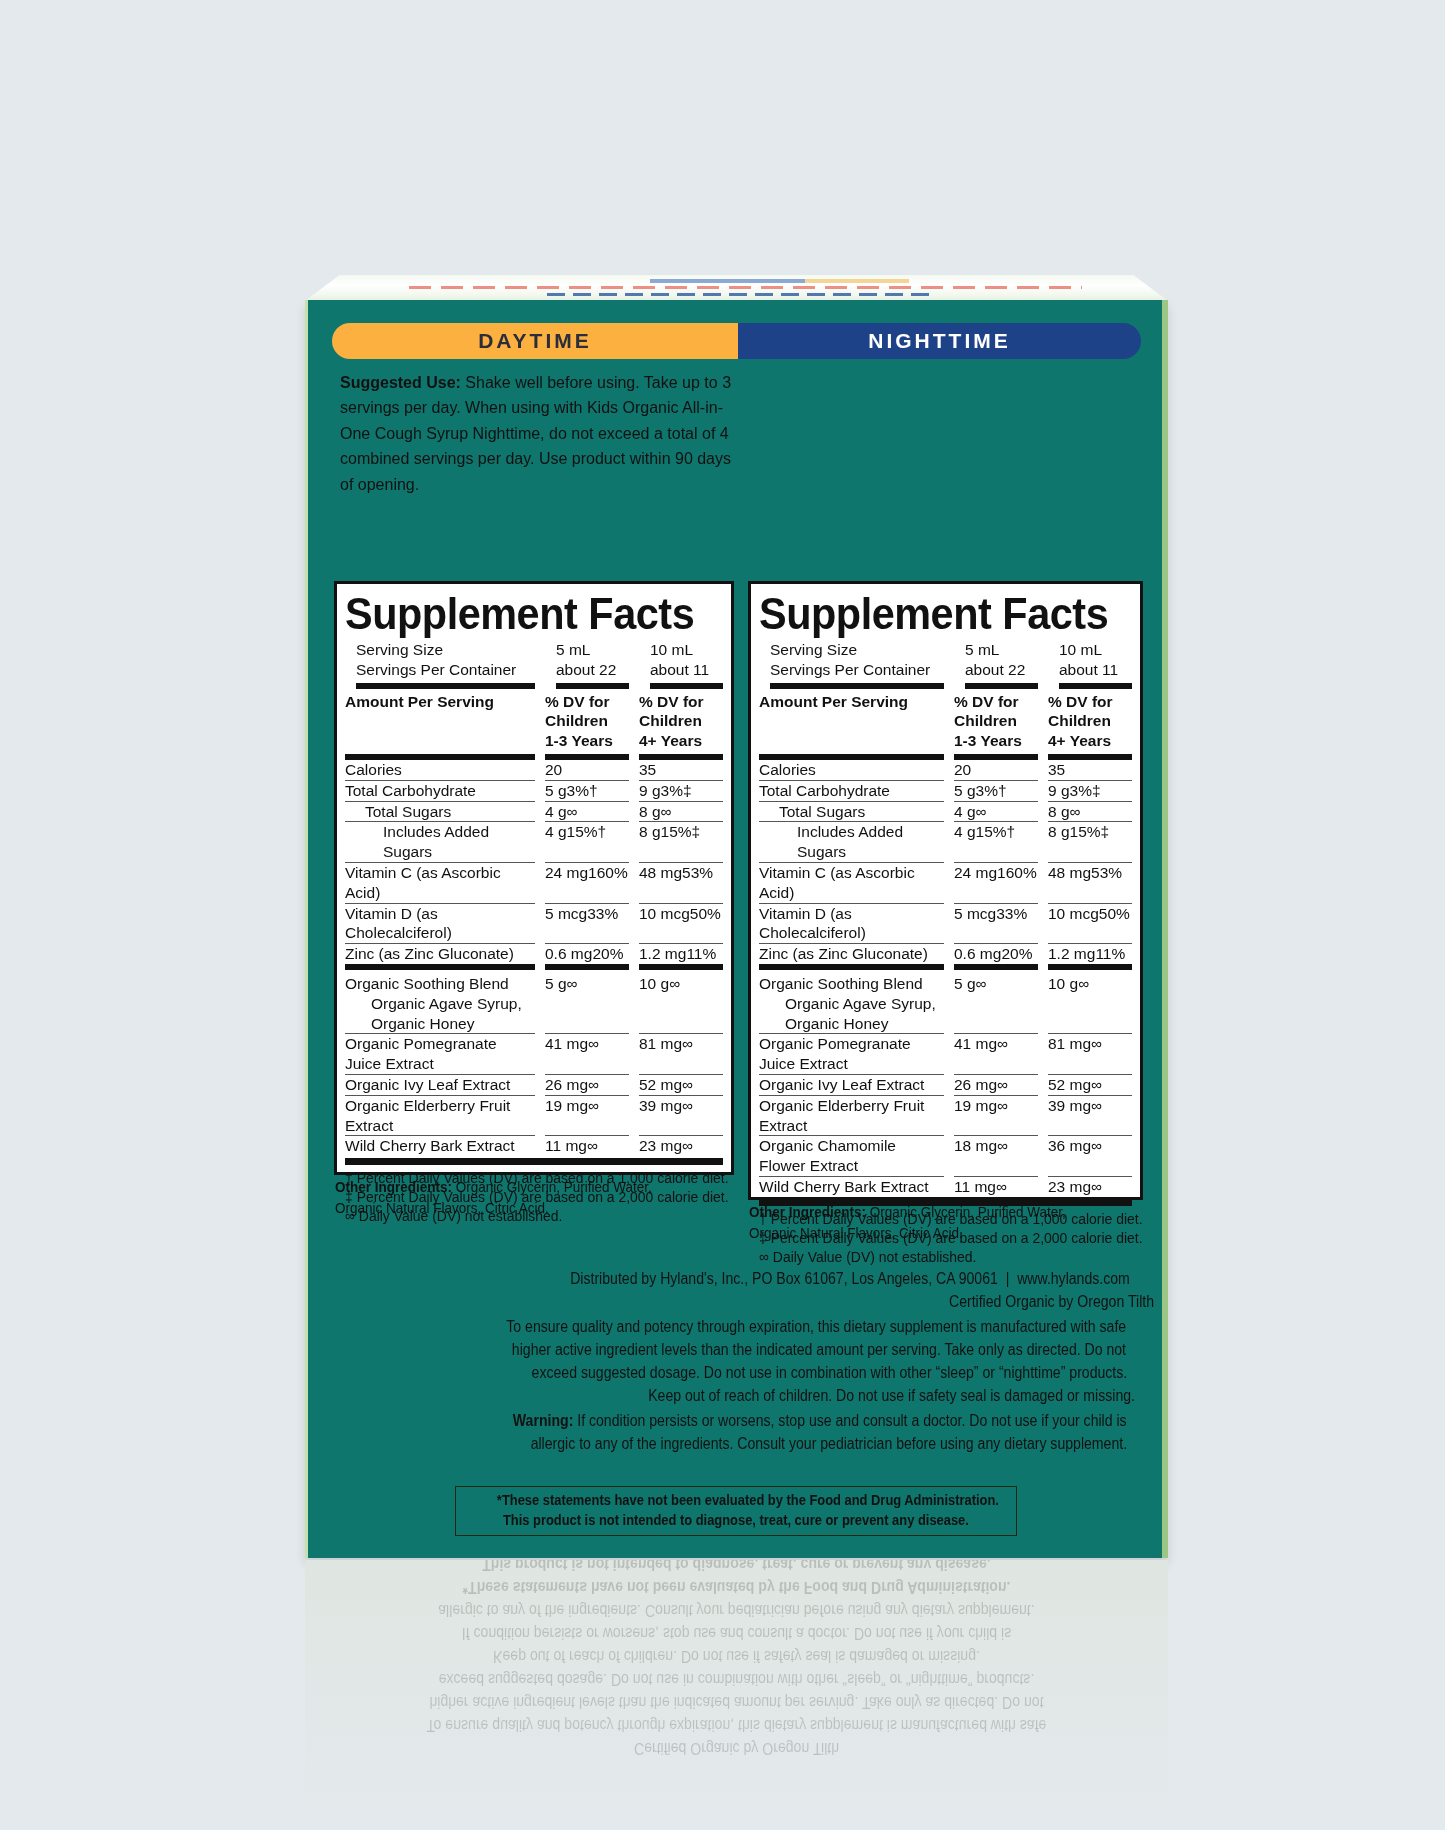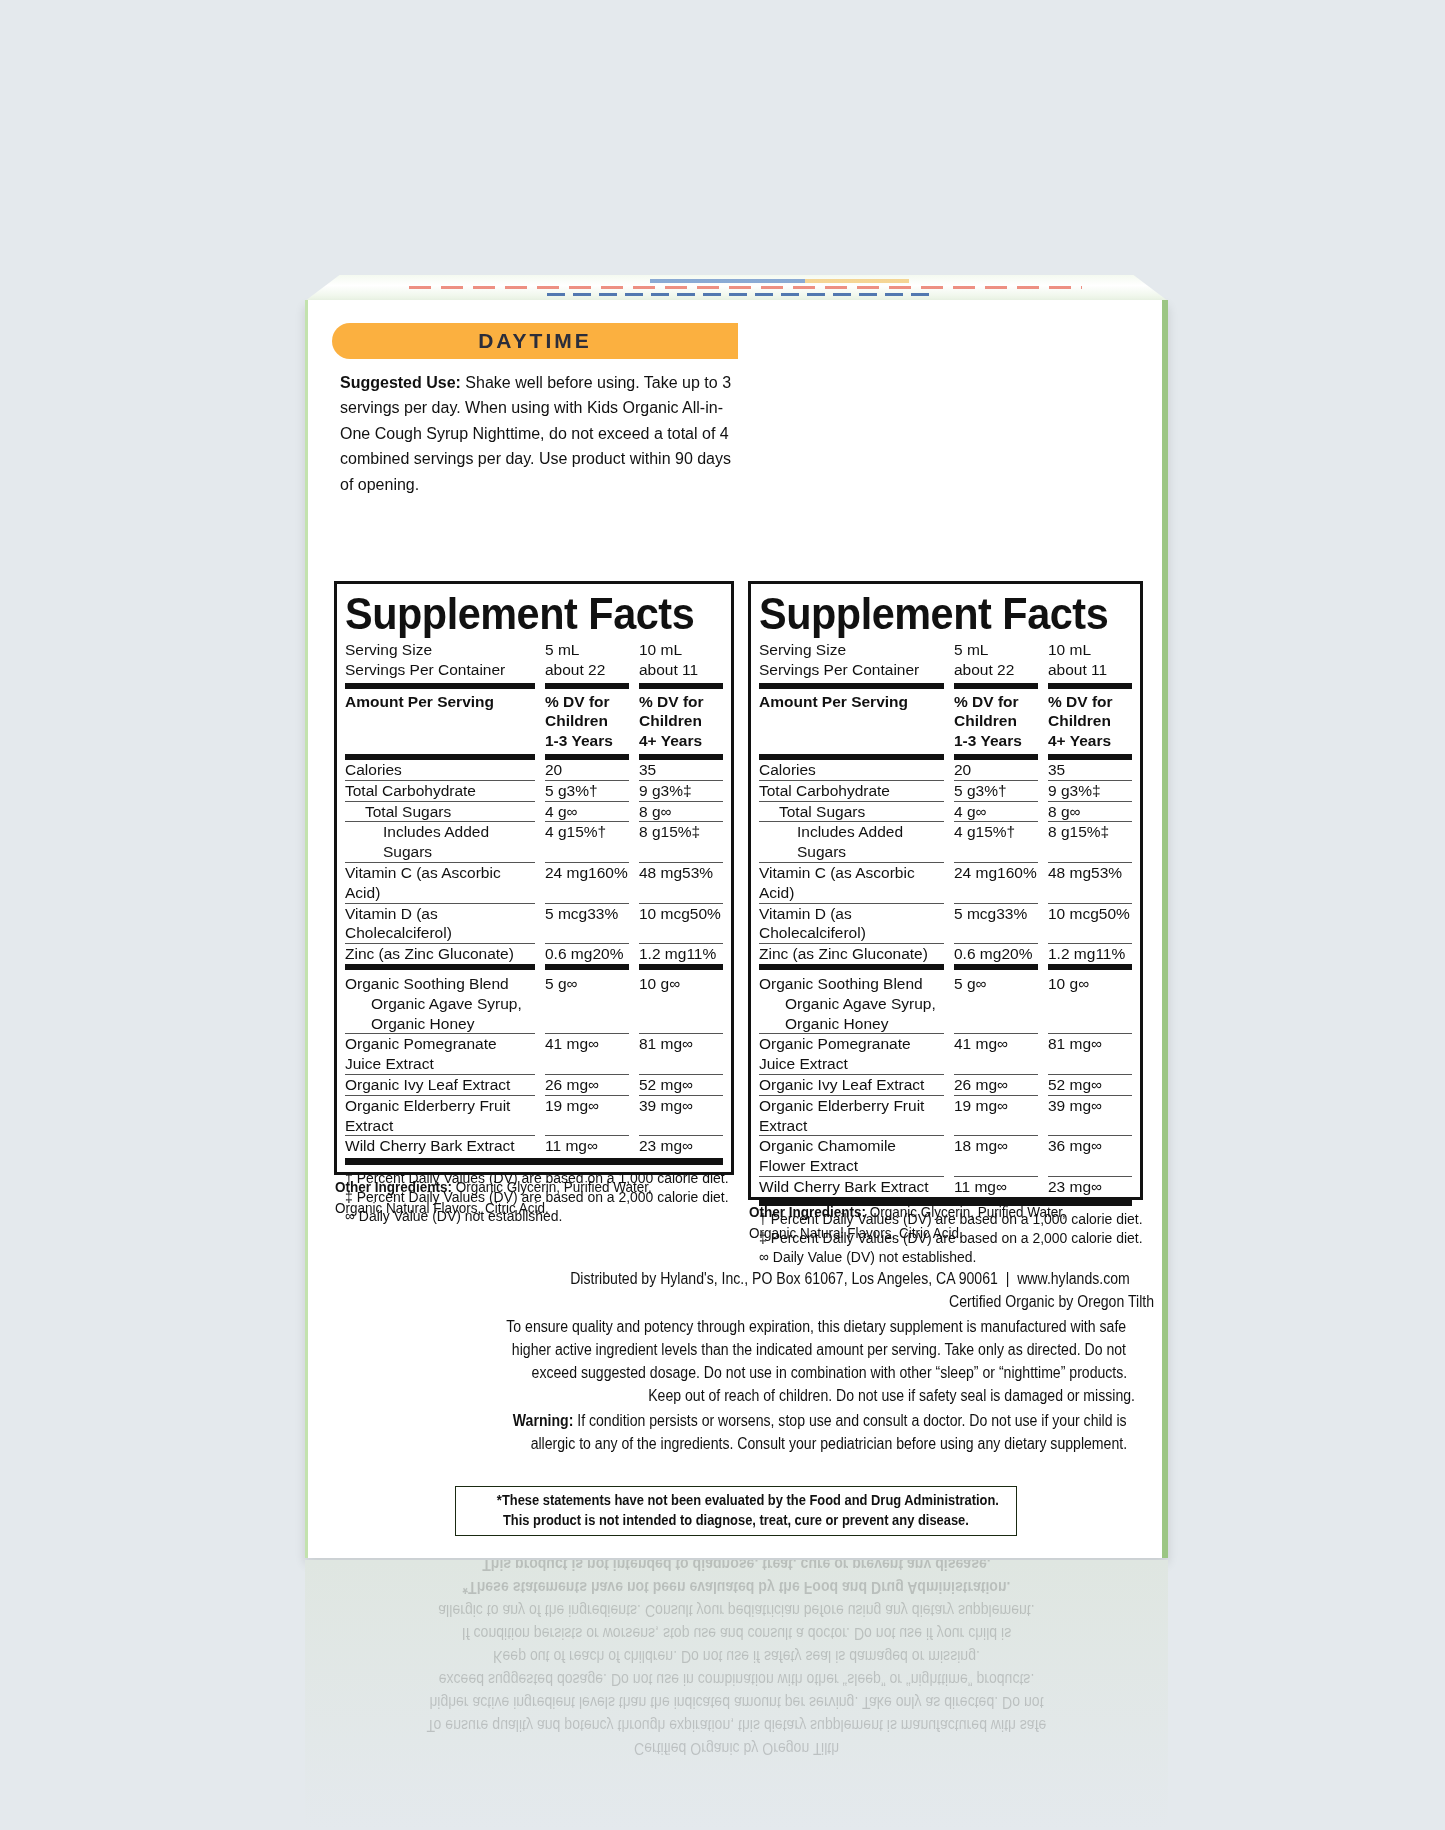--- a/index.html
+++ b/index.html
@@ -1,36 +1,36 @@
 <!DOCTYPE html>
 <html><head>
 <meta charset="utf-8">
 <style>
   html,body{margin:0;padding:0;}
   body{width:1445px;height:1830px;background:#e4e9ed;position:relative;overflow:hidden;font-family:"Liberation Sans",sans-serif;color:#111;}
   .lid{position:absolute;left:305px;top:275px;width:863px;height:26px;background:linear-gradient(#f4faf0,#ffffff 40%,#e9f3e3);clip-path:polygon(4% 0,96% 0,100% 100%,0 100%);}
   .lid-text{position:absolute;left:40%;top:4px;width:30%;height:4px;background:linear-gradient(90deg,#5a86c4 60%,#f2c46a 60%);opacity:.7;}
   .lid-text2{position:absolute;left:12%;top:11px;width:78%;height:3px;background:repeating-linear-gradient(90deg,#e86b5a 0 22px,transparent 22px 32px);opacity:.75;}
   .lid-text3{position:absolute;left:28%;top:18px;width:45%;height:3px;background:repeating-linear-gradient(90deg,#2a58a0 0 18px,transparent 18px 26px);opacity:.8;}
-  .box{position:absolute;left:305px;top:300px;width:863px;height:1258px;background:#ffffff;box-shadow:0 6px 10px rgba(0,0,0,.12);}
+  .box{position:absolute;left:305px;top:300px;width:863px;height:1258px;background:#0f766e;box-shadow:0 6px 10px rgba(0,0,0,.12);}
   .box-edge{position:absolute;right:0;top:0;width:6px;height:100%;background:#9cc684;}
   .box-edge-l{position:absolute;left:0;top:0;width:3px;height:100%;background:#c3e2ae;}
   .pill{position:absolute;top:23px;height:36px;display:flex;align-items:center;justify-content:center;font-weight:bold;font-size:21px;letter-spacing:3px;}
   .pill-day{left:27px;width:406px;background:#fbb040;color:#2b2d3a;border-radius:18px 0 0 18px;}
   .pill-night{left:433px;width:403px;background:#1e4287;color:#fff;border-radius:0 18px 18px 0;}
   .use{position:absolute;top:70px;width:400px;font-size:16px;line-height:25.4px;color:#111;}
   .use b{font-weight:bold;}
   .use-day{left:35px;}
   .use-night{left:444px;}
   .facts{position:absolute;background:#fff;border:3px solid #111;box-sizing:border-box;padding:6px 8px 4px 8px;font-family:"Liberation Sans Narrow","Liberation Sans",sans-serif;}
   .facts-day{left:29px;top:281px;width:400px;height:594px;}
   .facts-night{left:443px;top:281px;width:395px;height:619px;}
   .sf-title{font-weight:bold;font-size:45px;line-height:48px;letter-spacing:-0.5px;margin:0 0 2px 0;transform:scaleX(.92);transform-origin:left;white-space:nowrap;}
   .grid{display:grid;grid-template-columns:1fr 84px 84px;column-gap:10px;font-size:15.5px;line-height:19.8px;}
-  .hdr{padding-bottom:3px;}
+  .hdr{padding-bottom:3px;margin-left:11px;}
   .thick{border-bottom:6px solid #111;}
   .amt{font-weight:bold;padding-top:3px;padding-bottom:3px;}
   .thin{border-bottom:1px solid #555;}
   .pair{display:flex;justify-content:flex-start;}
   .ind1{padding-left:20px;}
   .ind2{padding-left:38px;}
   .blend2{padding-left:26px;}
   .foot-rule{height:7px;background:#111;margin:2px 0 3px 0;}
   .foot{font-size:15.5px;line-height:19px;font-family:"Liberation Sans",sans-serif;transform:scaleX(.9);transform-origin:left;white-space:nowrap;}
   .other{position:absolute;font-size:15px;line-height:21px;transform:scaleX(.9);transform-origin:left;white-space:nowrap;}
@@ -51,20 +51,21 @@
   <div class="lid-text"></div>
   <div class="lid-text2"></div>
   <div class="lid-text3"></div>
 </div>
 
 <div class="box">
   <div class="box-edge-l"></div>
   <div class="box-edge"></div>
 
   <div class="pill pill-day">DAYTIME</div>
+  <div class="pill pill-night">NIGHTTIME</div>
 
   <div class="use use-day">
     <b>Suggested Use:</b><span> Shake well before using. Take up to 3 servings per day. When using with Kids Organic All-in-One Cough Syrup Nighttime, do not exceed a total of 4 combined servings per day. Use product within 90 days of opening.</span>
   </div>
 
   <div class="facts facts-day">
     <div class="sf-title">Supplement Facts</div>
     <div class="grid">
       <div class="hdr thick">
           <div>Serving Size</div>

